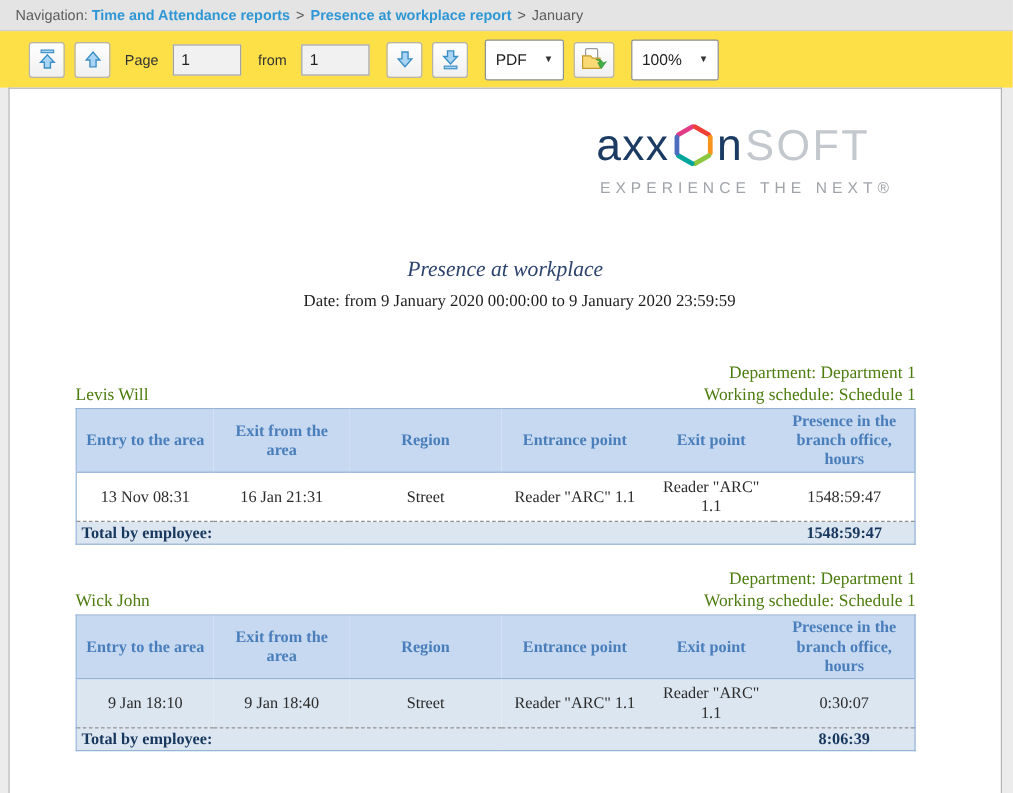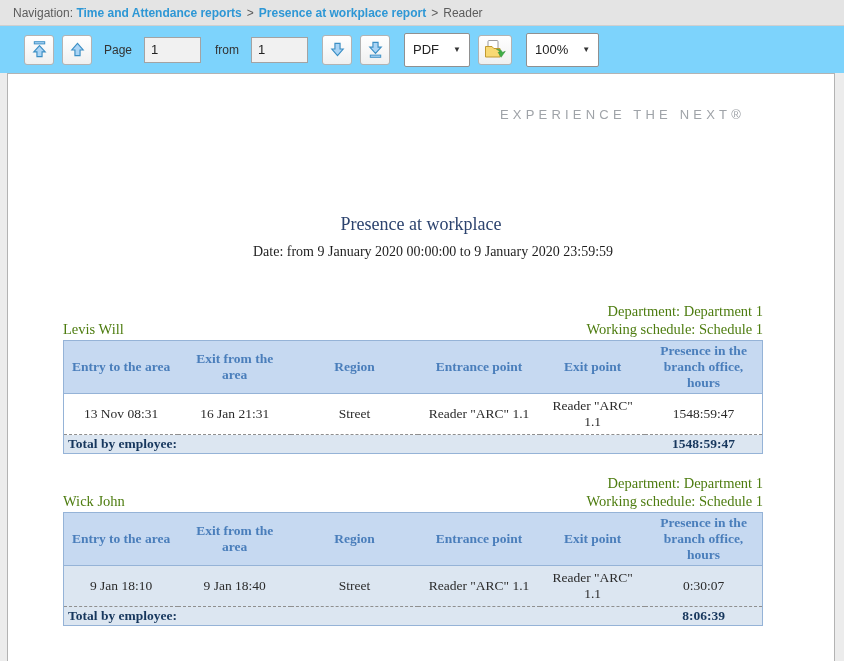--- a/index.html
+++ b/index.html
@@ -7,21 +7,21 @@
               font-family:"Liberation Sans", sans-serif; }
 
   
   .crumbbar { height:26px; background:#e4e4e4; border-bottom:1px solid #cfcfcf;
               display:flex; align-items:center; padding-left:13px;
               font-size:12px; color:#5c5c5c; }
   .crumbbar a { color:var(--accent-link,#2e97d5); font-weight:bold; text-decoration:none; }
   .crumb-sep { margin:0 5px; color:#5c5c5c; }
 
   
-  .toolbar { height:47px; background:#7dd3fc; display:flex; align-items:center;
+  .toolbar { height:47px; background:#fde047; display:flex; align-items:center;
              padding-left:24px; gap:8px; }
   .tbtn { width:30px; height:30px; background:linear-gradient(#ffffff,#f0f0f0);
           border:1px solid #b3b3b3; border-radius:3px; display:flex;
           align-items:center; justify-content:center; cursor:pointer; }
   .tlabel { font-size:12px; color:#333; margin:0 4px; }
   .tinput { width:57px; height:26px; background:#f1f1f1; border:1px solid #a3a3a3;
             font-size:13px; padding:0 6px; color:#222; }
   .tselect { height:28px; background:#fff; border:1px solid #909090; border-radius:2px;
              display:flex; align-items:center; gap:14px; padding:16px 8px; font-size:13px;
              color:#222; cursor:pointer; }
@@ -37,21 +37,21 @@
   .logo-line { display:flex; align-items:center; }
   .logo-axx, .logo-n { font-size:37px; color:#1c3b63; letter-spacing:1px; }
   .logo-soft { font-size:36px; color:#c3c8ce; letter-spacing:2px; margin-left:2px; }
   .logo-hex { margin:0 3px; }
   .logo-tagline { font-size:13px; letter-spacing:4.2px; color:#9fa3a8;
                   margin-top:7px; padding-left:3px; white-space:nowrap; }
 
   
   .rpt-title { margin-top:140px; text-align:center;
                font-family:"Liberation Serif", serif; font-size:18px;
-               color:#2c436e; }
+               color:#2c436e;font-style:italic; }
   .rpt-date  { margin-top:9px; text-align:center;
                font-family:Liberation Serif, serif; font-size:14px; color:#1e1e1e;padding-left:24px; }
 
   
   .report-body { margin-left:55px; width:700px; }
   .emp-section { margin-top:20px; }
   .emp-section:first-child { margin-top:42px; }
   .meta-line { font-family:"Liberation Serif", serif; font-size:14.5px;
                color:#4d7c0f; line-height:18px; }
   .right { text-align:right; }
@@ -79,21 +79,21 @@
 </style>
 </head>
 <body>
 
 <div class="crumbbar">
   <span>Navigation:</span>&nbsp;
   <a href="#">Time and Attendance reports</a>
   <span class="crumb-sep">&gt;</span>
   <a href="#">Presence at workplace report</a>
   <span class="crumb-sep">&gt;</span>
-  <span>Reader</span>
+  <span>January</span>
 </div>
 
 <div class="toolbar">
   <div class="tbtn">
     <svg width="19" height="19" viewBox="0 0 20 20">
       <rect x="4.5" y="1.8" width="11" height="2.3" fill="#aad4f5" stroke="#3b8ec4" stroke-width="1"></rect>
       <path d="M10 6 L16 12.5 H12.7 V17.5 H7.3 V12.5 H4 Z" fill="#aad4f5" stroke="#3b8ec4" stroke-width="1.2"></path>
     </svg>
   </div>
   <div class="tbtn">
@@ -129,20 +129,33 @@
   </div>
   <div class="tselect gap-l">
     <span>100%</span>
     <span class="caret">▼</span>
   </div>
 </div>
 
 <div class="page">
 
   <div class="logo-wrap">
+    <div class="logo-line">
+      <span class="logo-axx">axx</span>
+      <svg class="logo-hex" width="34" height="38" viewBox="0 0 36 40">
+        <line x1="4.5" y1="10.8" x2="16.8" y2="3.7" stroke-width="4.2" stroke-linecap="round" stroke="#e23c87"></line>
+        <line x1="19.2" y1="3.7" x2="31.5" y2="10.8" stroke-width="4.2" stroke-linecap="round" stroke="#ee4036"></line>
+        <line x1="32.7" y1="12.9" x2="32.7" y2="27.1" stroke-width="4.2" stroke-linecap="round" stroke="#f7941e"></line>
+        <line x1="31.5" y1="29.2" x2="19.2" y2="36.3" stroke-width="4.2" stroke-linecap="round" stroke="#8dc63f"></line>
+        <line x1="16.8" y1="36.3" x2="4.5" y2="29.2" stroke-width="4.2" stroke-linecap="round" stroke="#00a69c"></line>
+        <line x1="3.3" y1="27.1" x2="3.3" y2="12.9" stroke-width="4.2" stroke-linecap="round" stroke="#4d6cc0"></line>
+      </svg>
+      <span class="logo-n">n</span>
+      <span class="logo-soft">SOFT</span>
+    </div>
     <div class="logo-tagline">EXPERIENCE THE NEXT®</div>
   </div>
 
   <div class="rpt-title">Presence at workplace</div>
   <div class="rpt-date">Date: from 9 January 2020 00:00:00 to 9 January 2020 23:59:59</div>
 
   <div class="report-body">
   <section class="emp-section">
     <div class="meta-line right">Department: Department 1</div>
     <div class="meta-line split">

